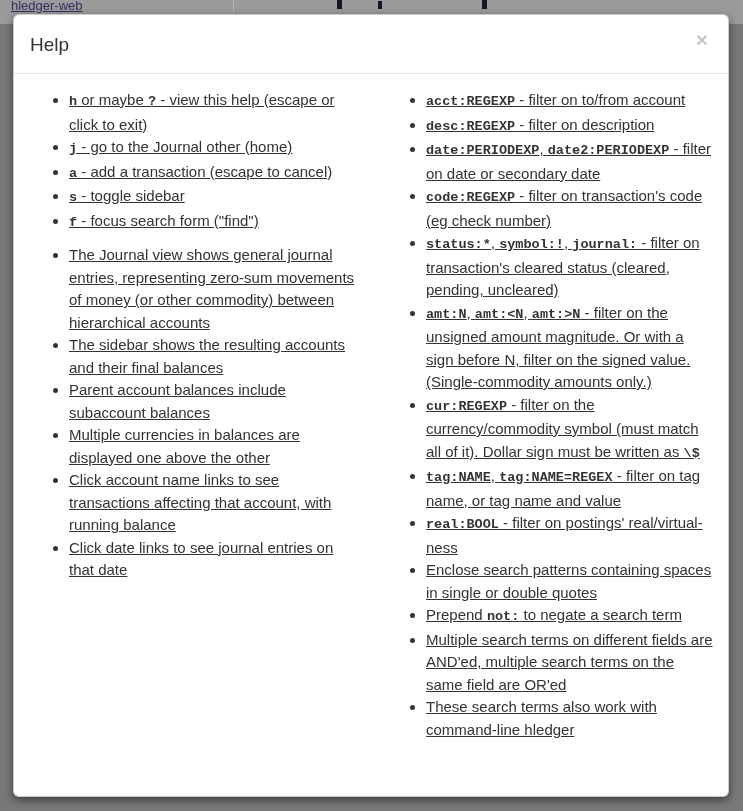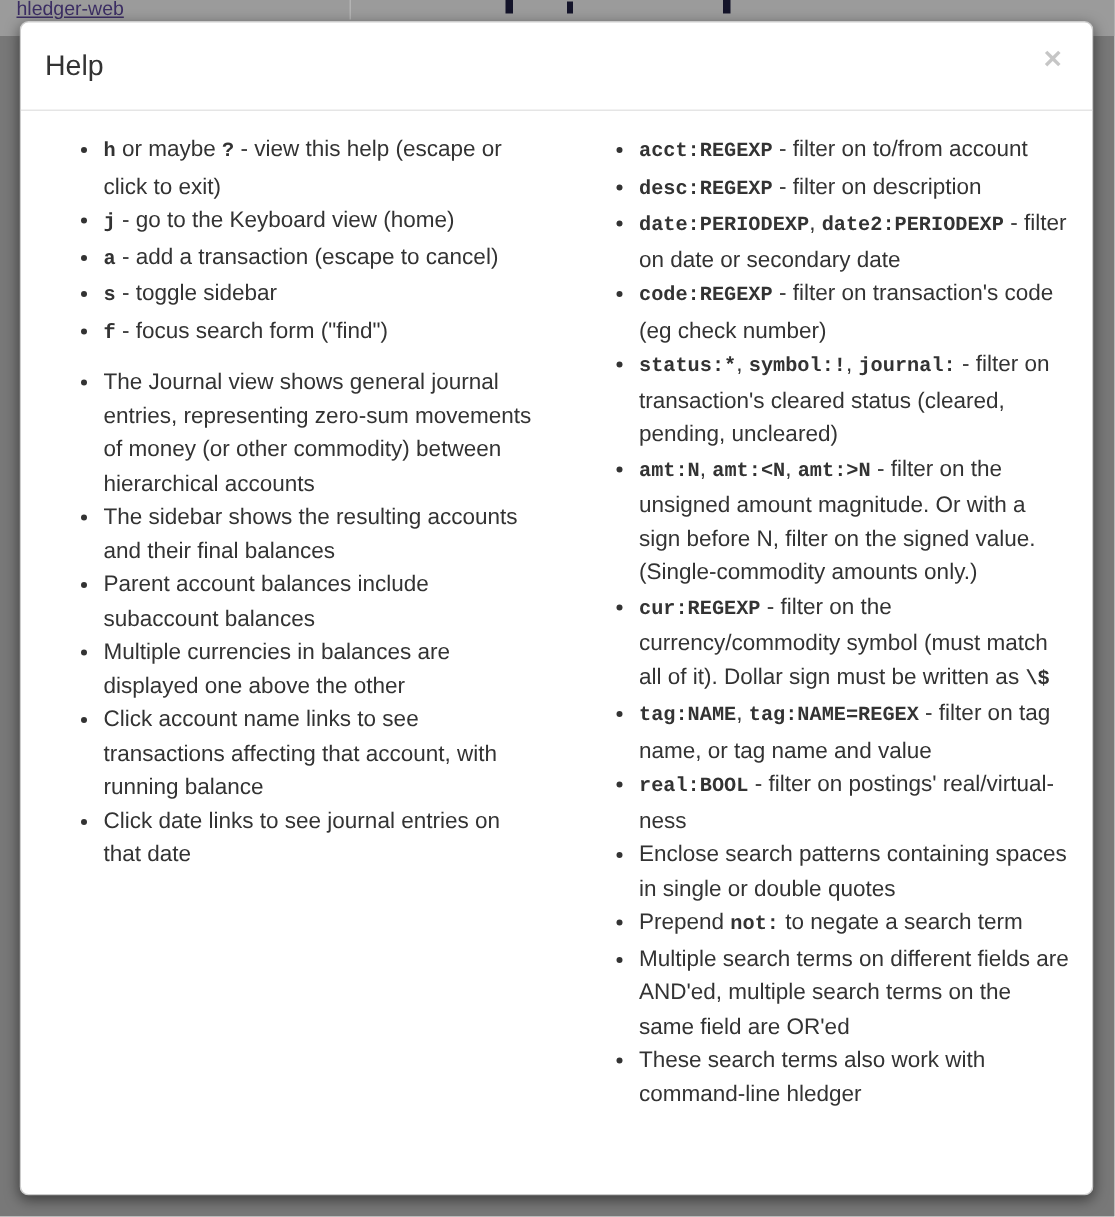--- a/index.html
+++ b/index.html
@@ -56,21 +56,21 @@
   h4.section{
     font-size:16px;font-weight:700;color:#333;
     margin:20px 0 10px 0;line-height:20px;
   }
   h4.section.first{margin-top:0;}
   ul.help-list{
     margin:0 0 10px 0;padding:0 0 0 40px;
     list-style:disc;
   }
   ul.help-list li{
-    font-size:15px;line-height:22.5px;color:#333;
+    font-size:15px;line-height:22.5px;color:#333;text-decoration:underline;
   }
   .code{
     font-family:"Liberation Mono","DejaVu Sans Mono",monospace;
     font-weight:700;font-size:13.5px;color:#333;
   }
 </style>
 </head>
 <body>
 
 <div class="page-strip">
@@ -84,21 +84,21 @@
 <div class="modal">
   <div class="modal-header">
     <button class="close">×</button>
     <div class="modal-title">Help</div>
   </div>
   <div class="modal-body">
     <div class="row">
       <div class="col">
         <ul class="help-list">
             <li><span class="code">h</span><span class="txt"> or maybe </span><span class="code">?</span><span class="txt"> - view this help (escape or click to exit)</span></li>
-            <li><span class="code">j</span><span class="txt"> - go to the Keyboard view (home)</span></li>
+            <li><span class="code">j</span><span class="txt"> - go to the Journal other (home)</span></li>
             <li><span class="code">a</span><span class="txt"> - add a transaction (escape to cancel)</span></li>
             <li><span class="code">s</span><span class="txt"> - toggle sidebar</span></li>
             <li><span class="code">f</span><span class="txt"> - focus search form ("find")</span></li>
           </ul>
         <ul class="help-list">
             <li><span class="txt">The Journal view shows general journal entries, representing zero-sum movements of money (or other commodity) between hierarchical accounts</span></li>
             <li><span class="txt">The sidebar shows the resulting accounts and their final balances</span></li>
             <li><span class="txt">Parent account balances include subaccount balances</span></li>
             <li><span class="txt">Multiple currencies in balances are displayed one above the other</span></li>
             <li><span class="txt">Click account name links to see transactions affecting that account, with running balance</span></li>

